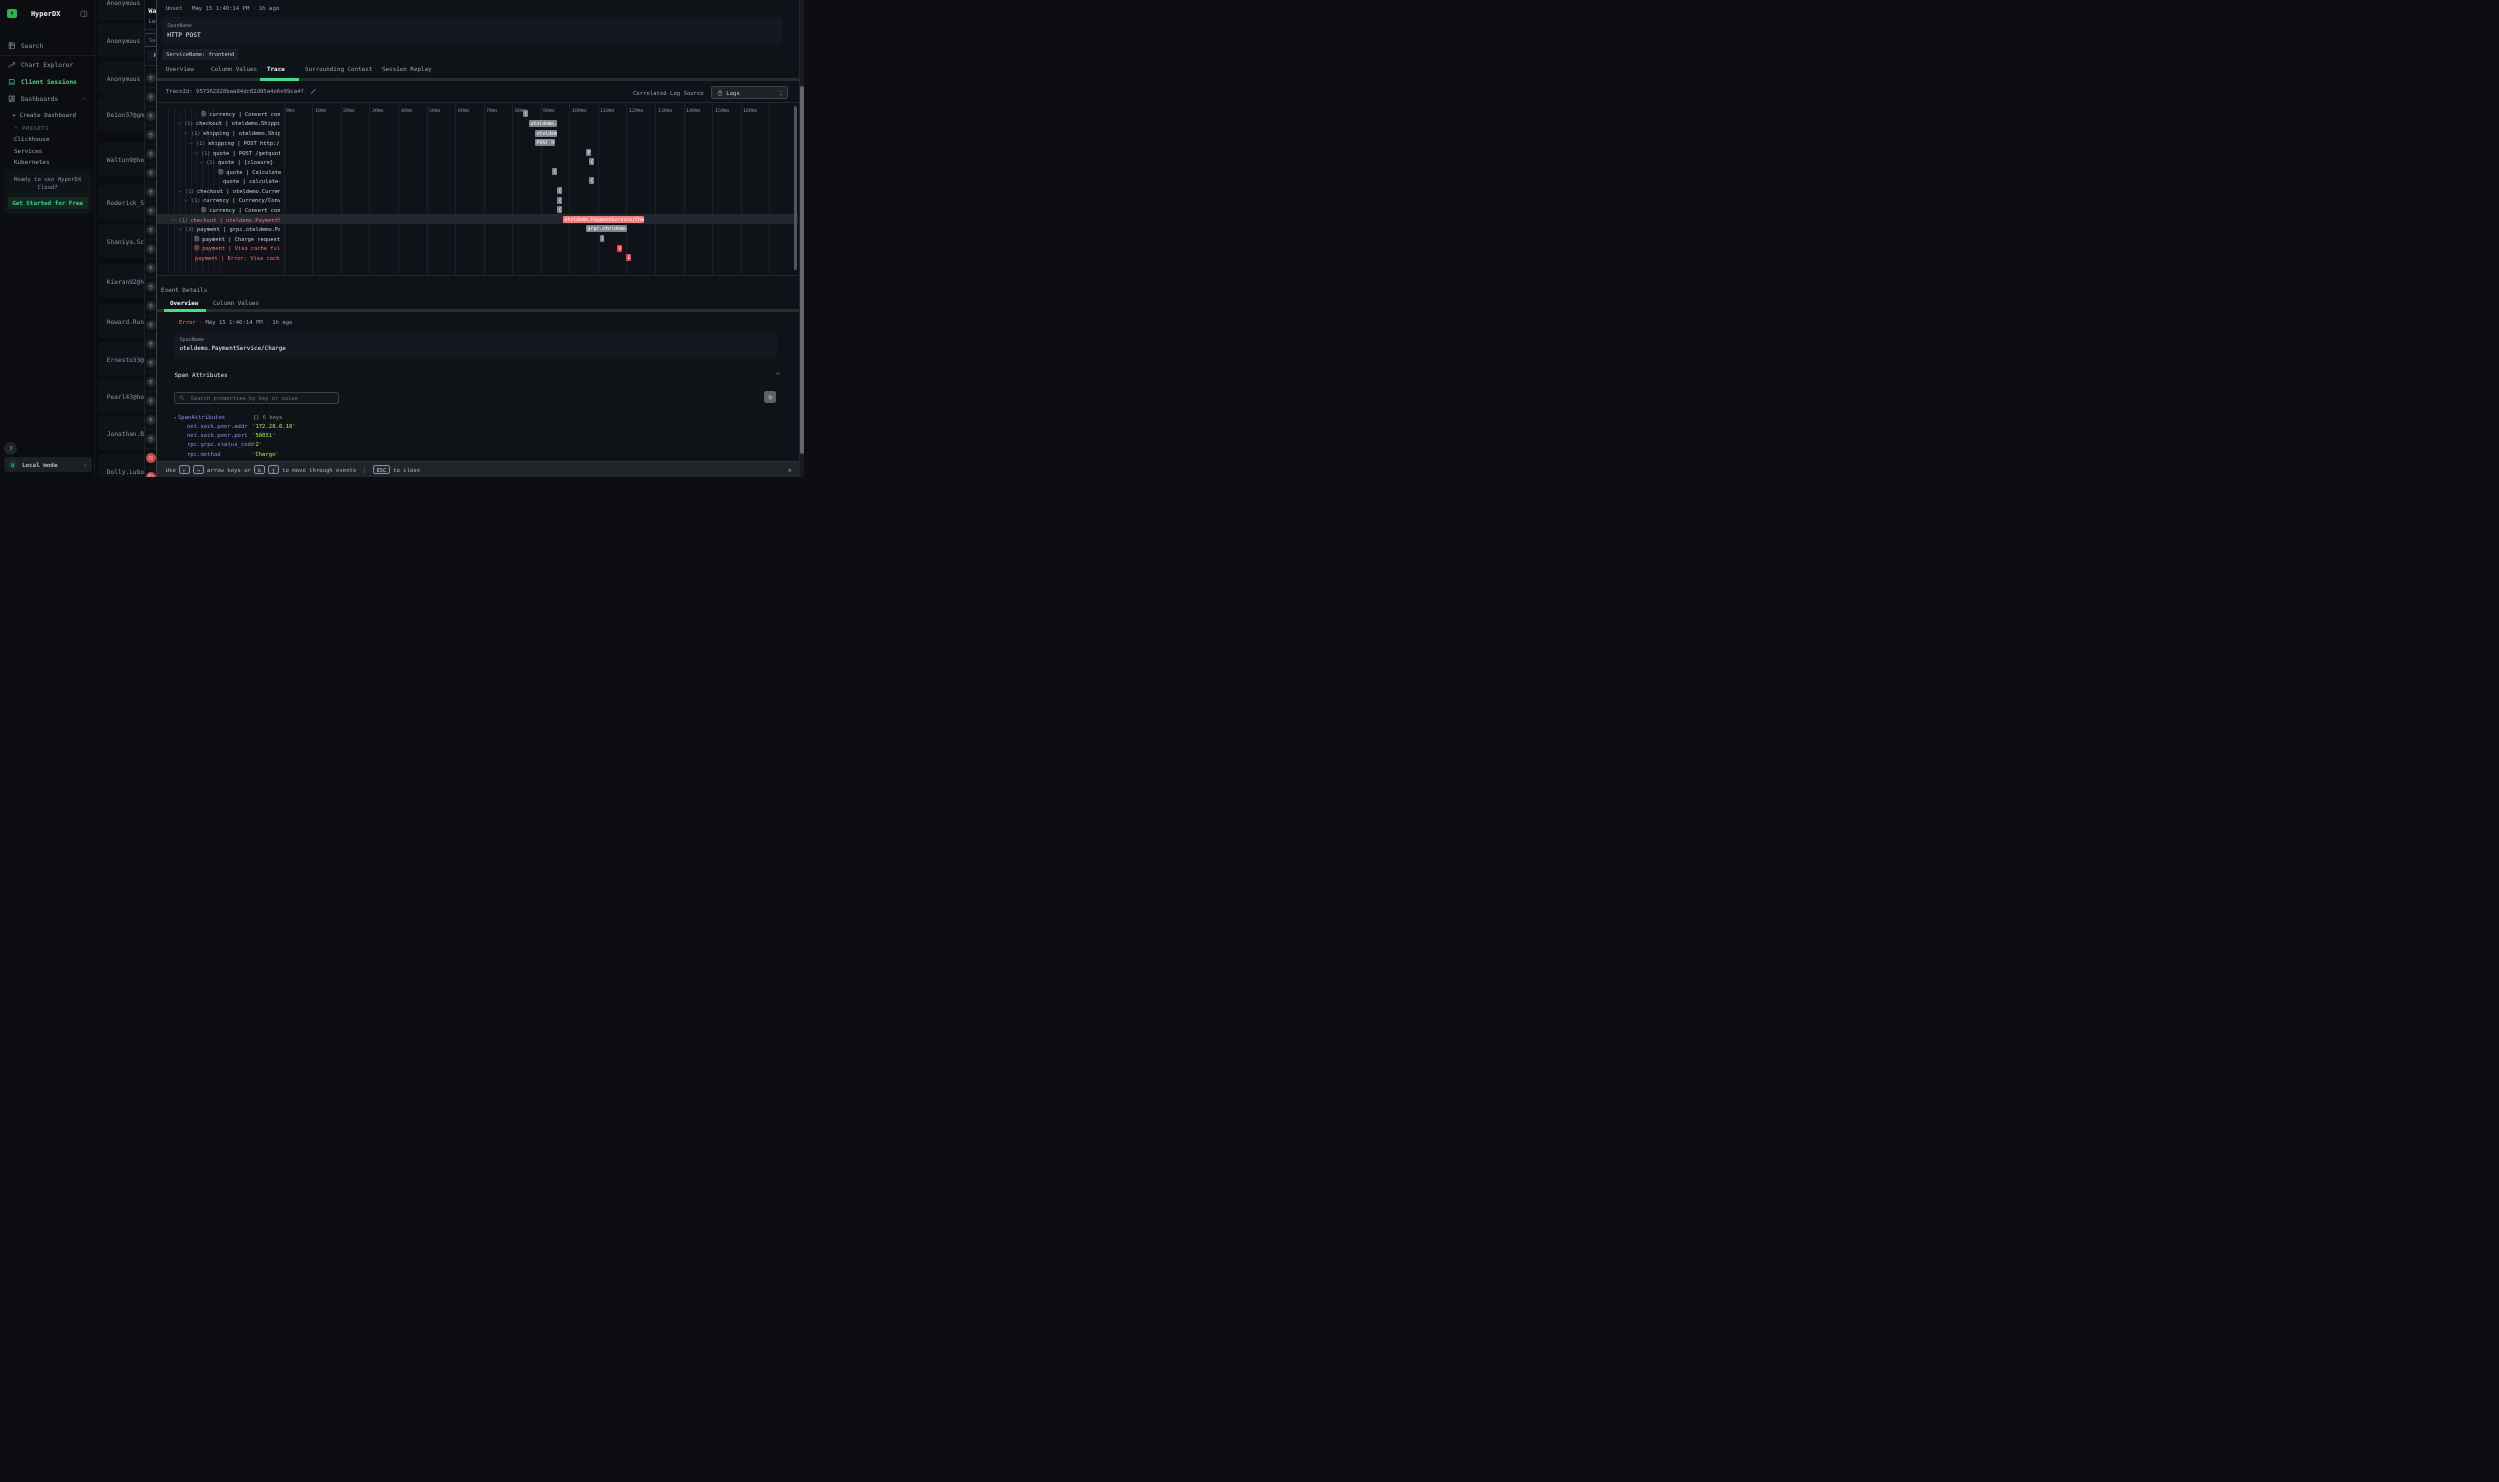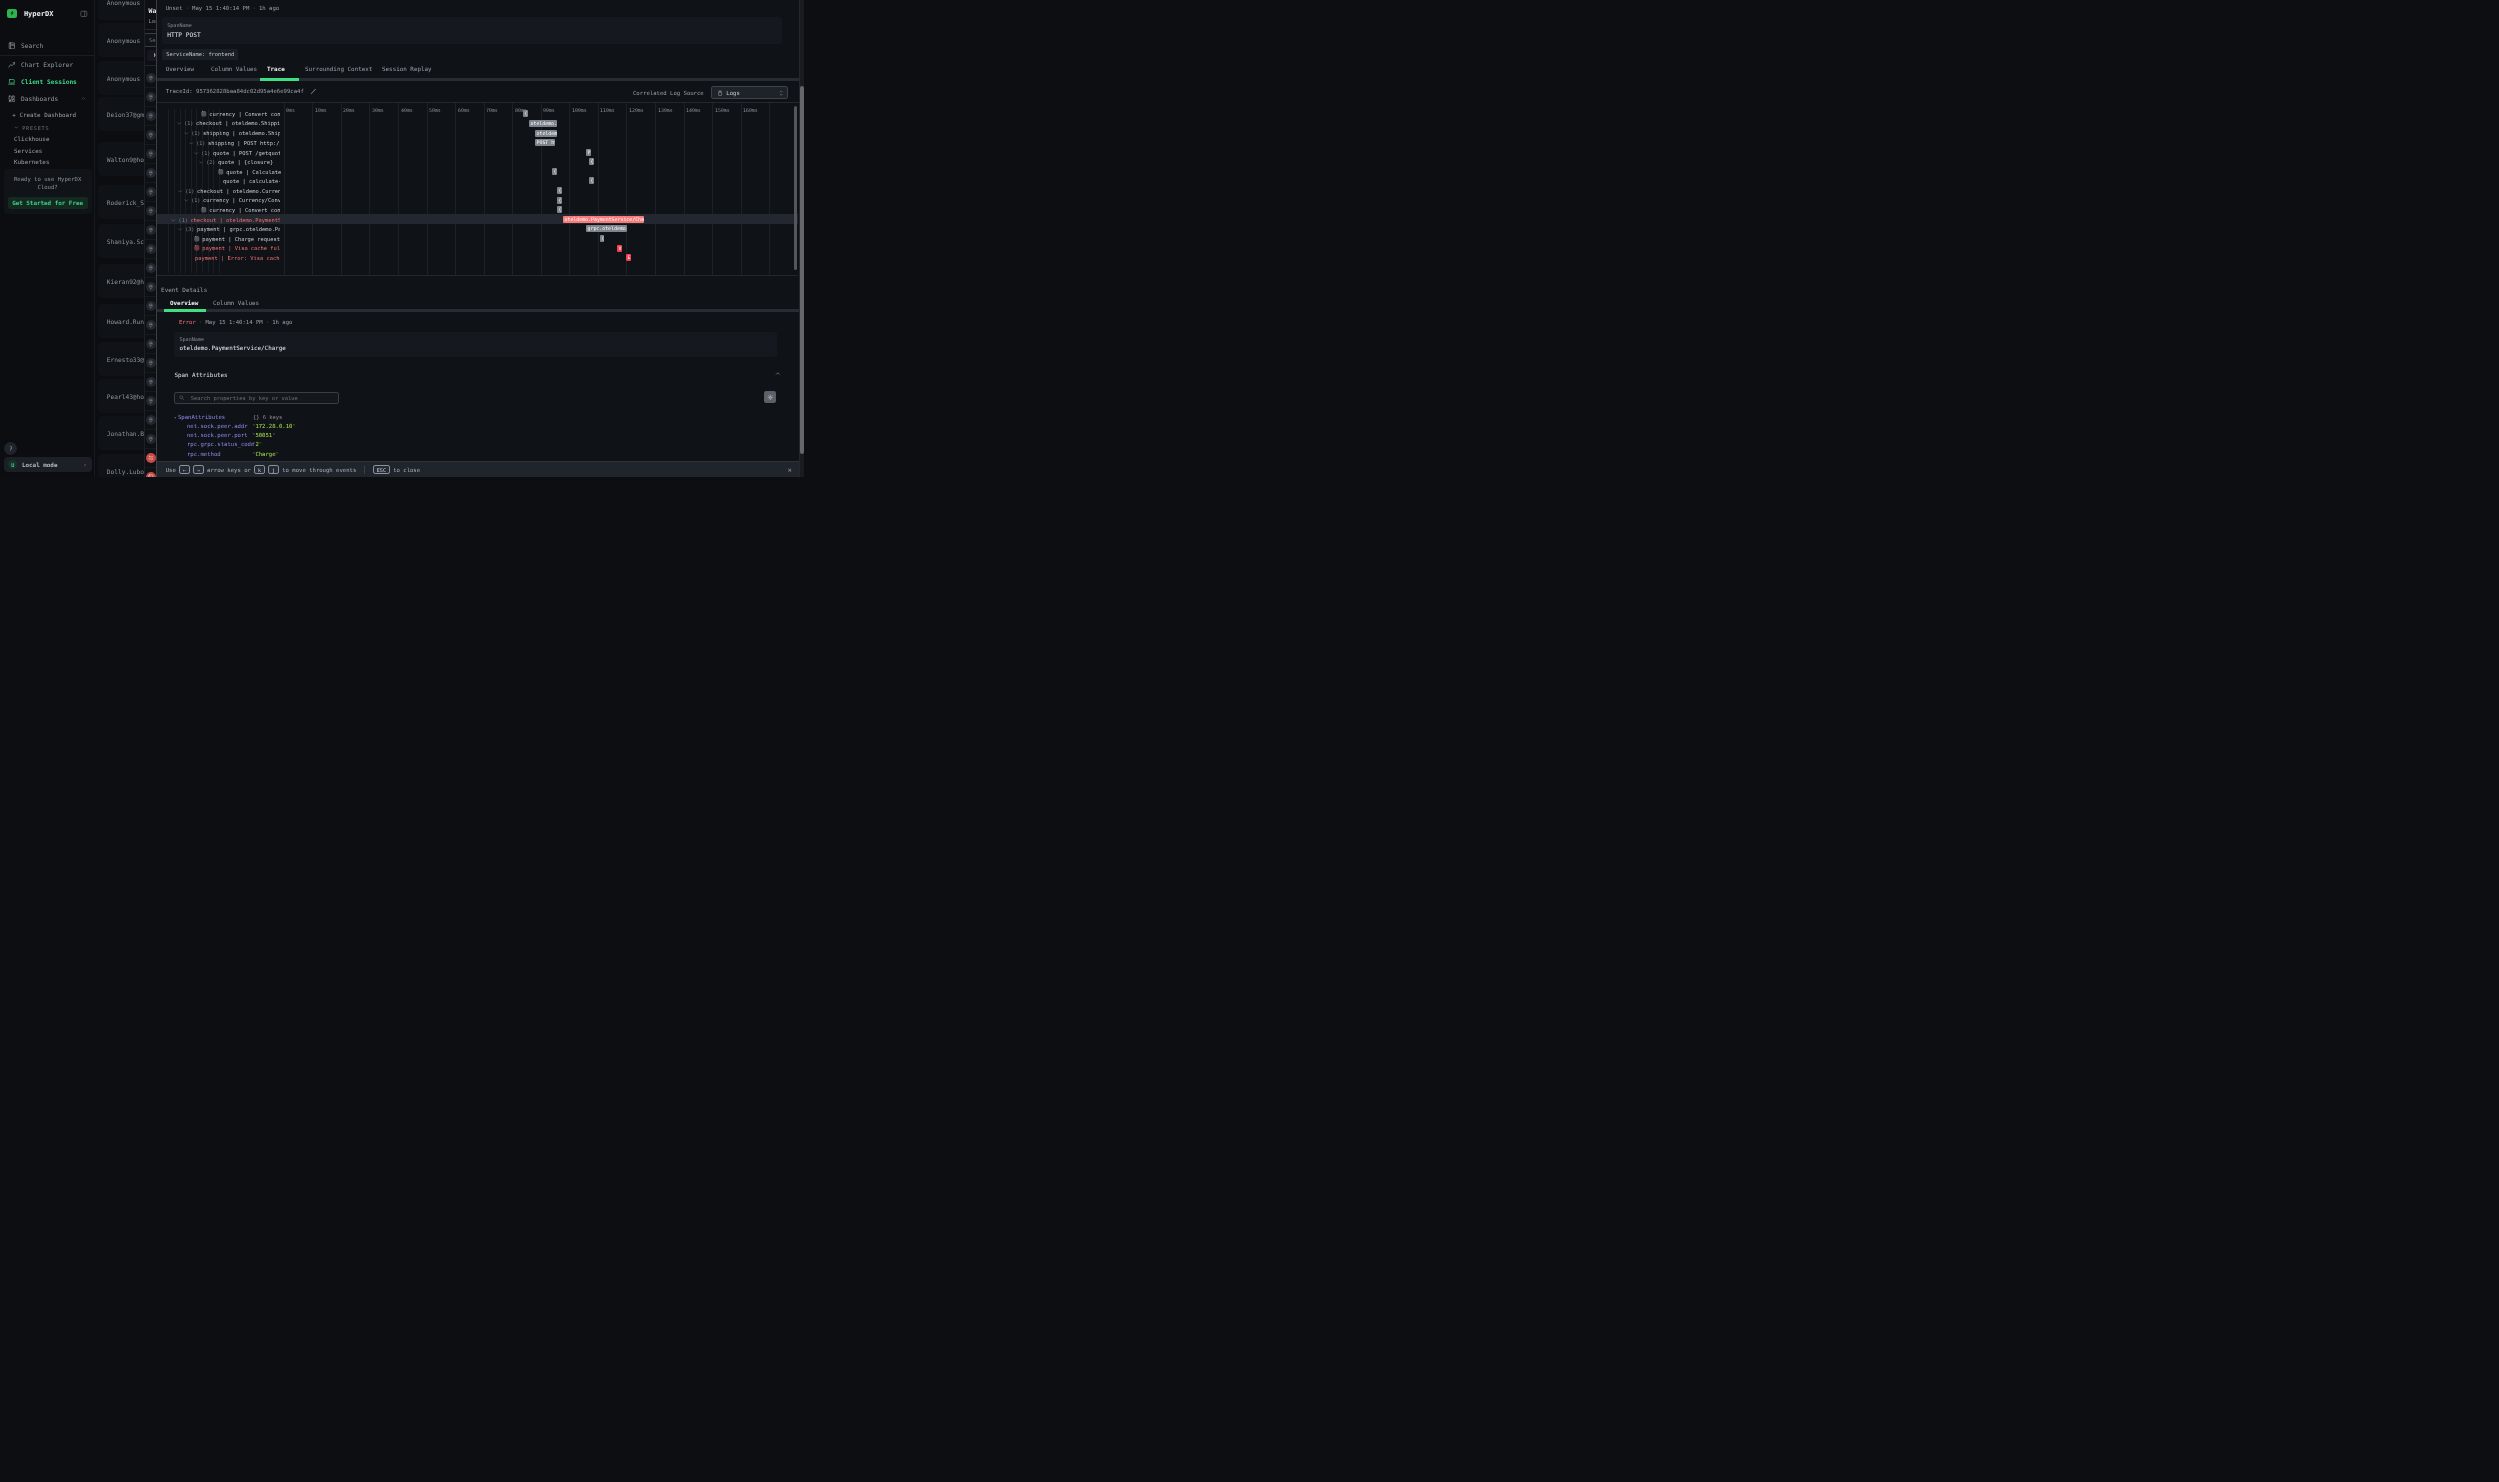--- a/index.html
+++ b/index.html
@@ -8,21 +8,21 @@
     width:804px; height:477px; position:relative; overflow:hidden;
     background:#0c0e12; color:#c6cbd2;
     font-family:"DejaVu Sans Mono", "Liberation Mono", monospace;
   }
   svg { display:block; }
   .ico { flex:0 0 auto; }
 
   
   .sidebar { position:absolute; left:0; top:0; width:95px; height:477px;
     background:#0b0d11; border-right:0.5px solid #17191e; }
-  .logo-row { display:flex; align-items:center; gap:7px; padding:8.7px 6.2px 6.2px 7.2px; }
+  .logo-row { display:flex; align-items:center; gap:14px; padding:8.7px 6.2px 6.2px 7.2px; }
   .logo-mark { width:9.7px; height:9.7px; background:#2eb34f; border-radius:2.1px;
     display:flex; align-items:center; justify-content:center; }
   .logo-text { color:#eceef1; font-weight:bold; font-size:7px; flex:1; }
   .panel-btn { color:#6f757d; cursor:pointer; }
   .nav { margin-top:12.3px; }
   .nav-item { display:flex; align-items:center; gap:5.6px; height:17px; padding:0 7.7px;
     color:#949aa2; font-size:6.2px; cursor:pointer; }
   .nav-item.active { color:#3ed68c; font-weight:bold; }
   .nav-item .spacer { flex:1; }
   .nav-divider { height:0.5px; background:#1a1d23; margin:1px 0; }

